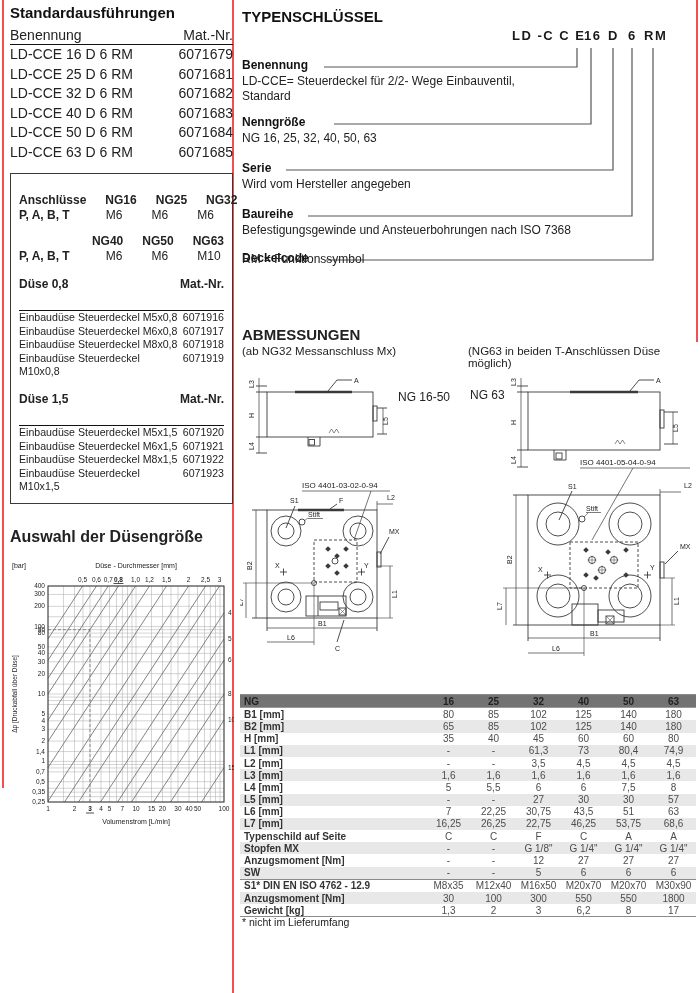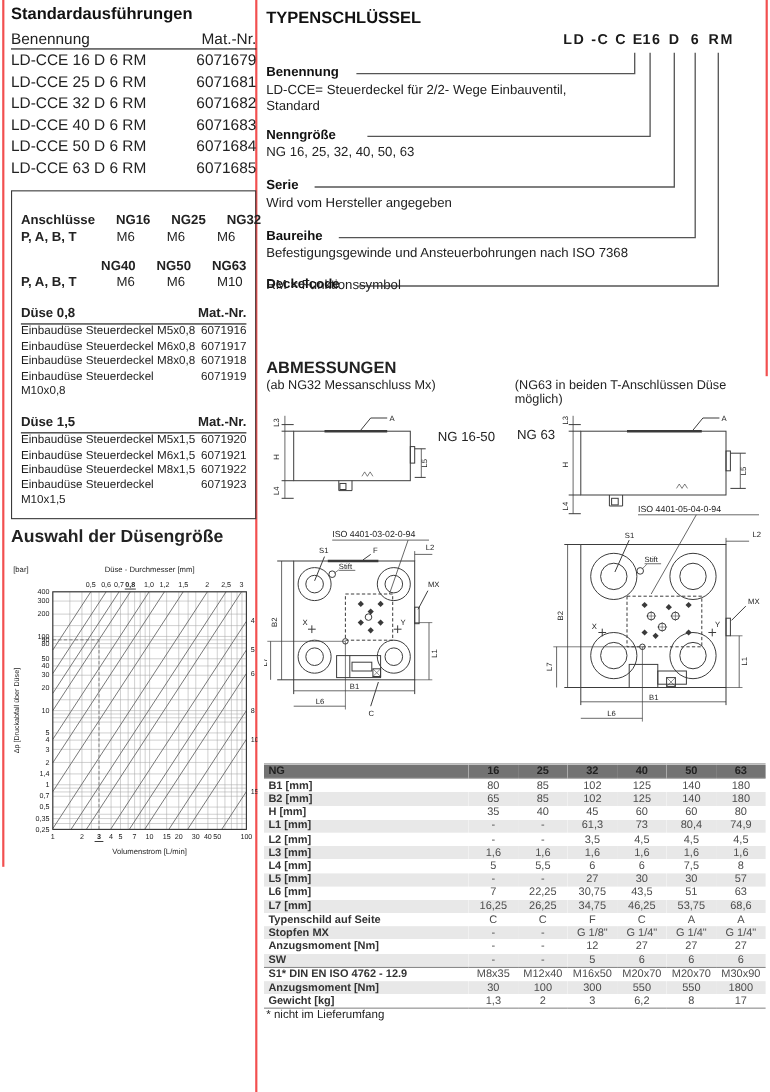--- a/index.html
+++ b/index.html
@@ -12,23 +12,23 @@
   .flexrow{display:flex;justify-content:space-between;}
   #std-head{font-size:14px;border-bottom:1.6px solid #111;margin-top:6px;padding-bottom:1px;}
   #std-rows .flexrow{font-size:14px;line-height:19.5px;}
   #duesen-box{border:1.5px solid #3a3a3a;margin-top:11px;padding:7px 8px 9px 8px;}
   .d-title{font-size:13px;font-weight:bold;}
   .ng-row{display:flex;font-size:12px;line-height:15px;}
   .ng-row .lab{width:94px;font-weight:bold;}
   .ng-row .c{width:37px;padding-left:19px;}
   .ng-row .b{font-weight:bold;}
   .sec-head{display:flex;justify-content:space-between;font-size:12px;font-weight:bold;
-            border-bottom:1.4px solid #111;margin-top:13px;padding-bottom:3px;}
+            border-bottom:1.4px solid #111;margin-top:13px;padding-bottom:19px;}
   .sec-rows .flexrow{font-size:10.6px;line-height:13.6px;color:#1d1d1d;}
-  #auswahl-title{font-size:16px;font-weight:bold;margin-top:8px;}
+  #auswahl-title{font-size:16px;font-weight:bold;margin-top:24px;}
   #chart-wrap{margin-top:10px;}
   
   #rightcol{position:absolute;left:240px;top:4px;width:458px;height:985px;}
   .abs{position:absolute;}
   #ts-code{position:absolute;top:24px;left:0;width:458px;height:18px;font-size:13px;font-weight:bold;color:#1a1a1a;}
   #ts-code span{position:absolute;letter-spacing:1.5px;white-space:pre;}
   .ts-label{font-size:12px;font-weight:bold;color:#111;}
   .ts-desc{font-size:12px;color:#222;line-height:15px;}
   #abm-title{font-size:15px;font-weight:bold;}
   .abm-note{font-size:11.5px;color:#222;}
@@ -620,21 +620,21 @@
             <td>22,25</td>
             <td>30,75</td>
             <td>43,5</td>
             <td>51</td>
             <td>63</td>
           </tr>
           <tr class="alt">
             <td class="lab">L7 [mm]</td>
             <td>16,25</td>
             <td>26,25</td>
-            <td>34,75</td>
+            <td>22,75</td>
             <td>46,25</td>
             <td>53,75</td>
             <td>68,6</td>
           </tr>
           <tr>
             <td class="lab">Typenschild auf Seite</td>
             <td>C</td>
             <td>C</td>
             <td>F</td>
             <td>C</td>

